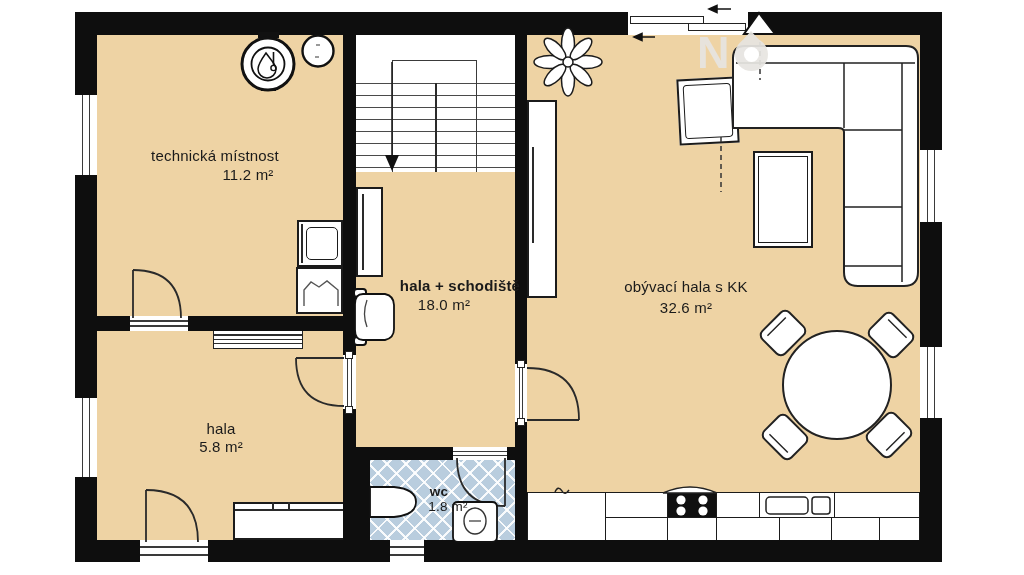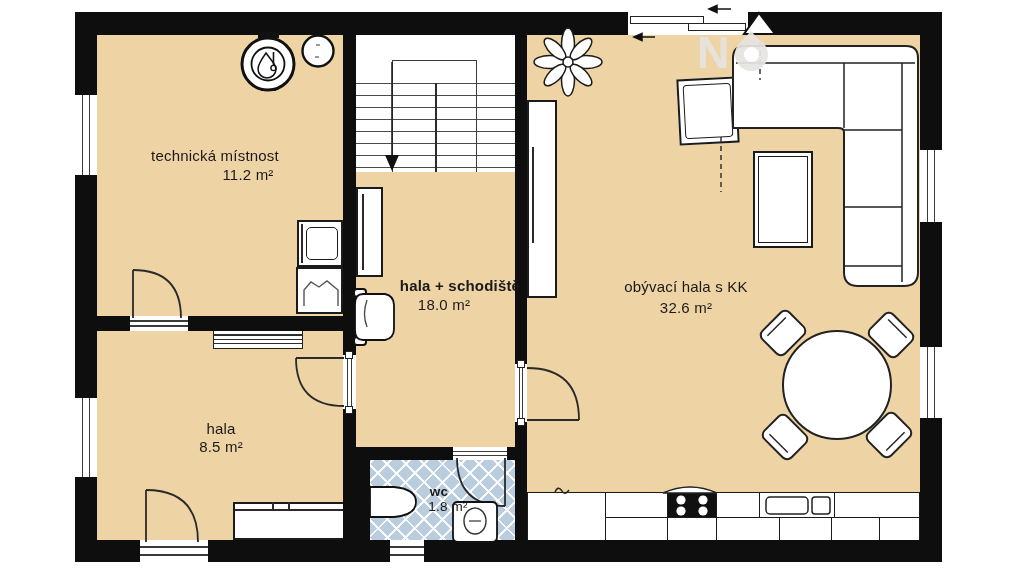--- a/index.html
+++ b/index.html
@@ -228,21 +228,21 @@
     </g>
   </svg>
 
   <div class="lbl" style="left:215px;top:147px;">technická místnost</div>
   <div class="lbl" style="left:215px;top:166px;margin-left:33px;">11.2 m²</div>
   <div class="lbl" style="left:460px;top:277px;font-weight:bold;">hala + schodiště</div>
   <div class="lbl" style="left:444px;top:296px;">18.0 m²</div>
   <div class="lbl" style="left:686px;top:278px;">obývací hala s KK</div>
   <div class="lbl" style="left:686px;top:299px;text-align:center;">32.6 m²</div>
   <div class="lbl" style="left:221px;top:420px;">hala</div>
-  <div class="lbl" style="left:221px;top:438px;">8.5 m²</div>
+  <div class="lbl" style="left:221px;top:438px;">5.8 m²</div>
   <div class="lbl small" style="left:439px;top:484px;font-weight:bold;">wc</div>
   <div class="lbl small" style="left:448px;top:499px;">1.8 m²</div>
 
   <div class="watermark">
     <span>N</span>
     <span class="ring"></span>
   </div>
 
 </div>
 

